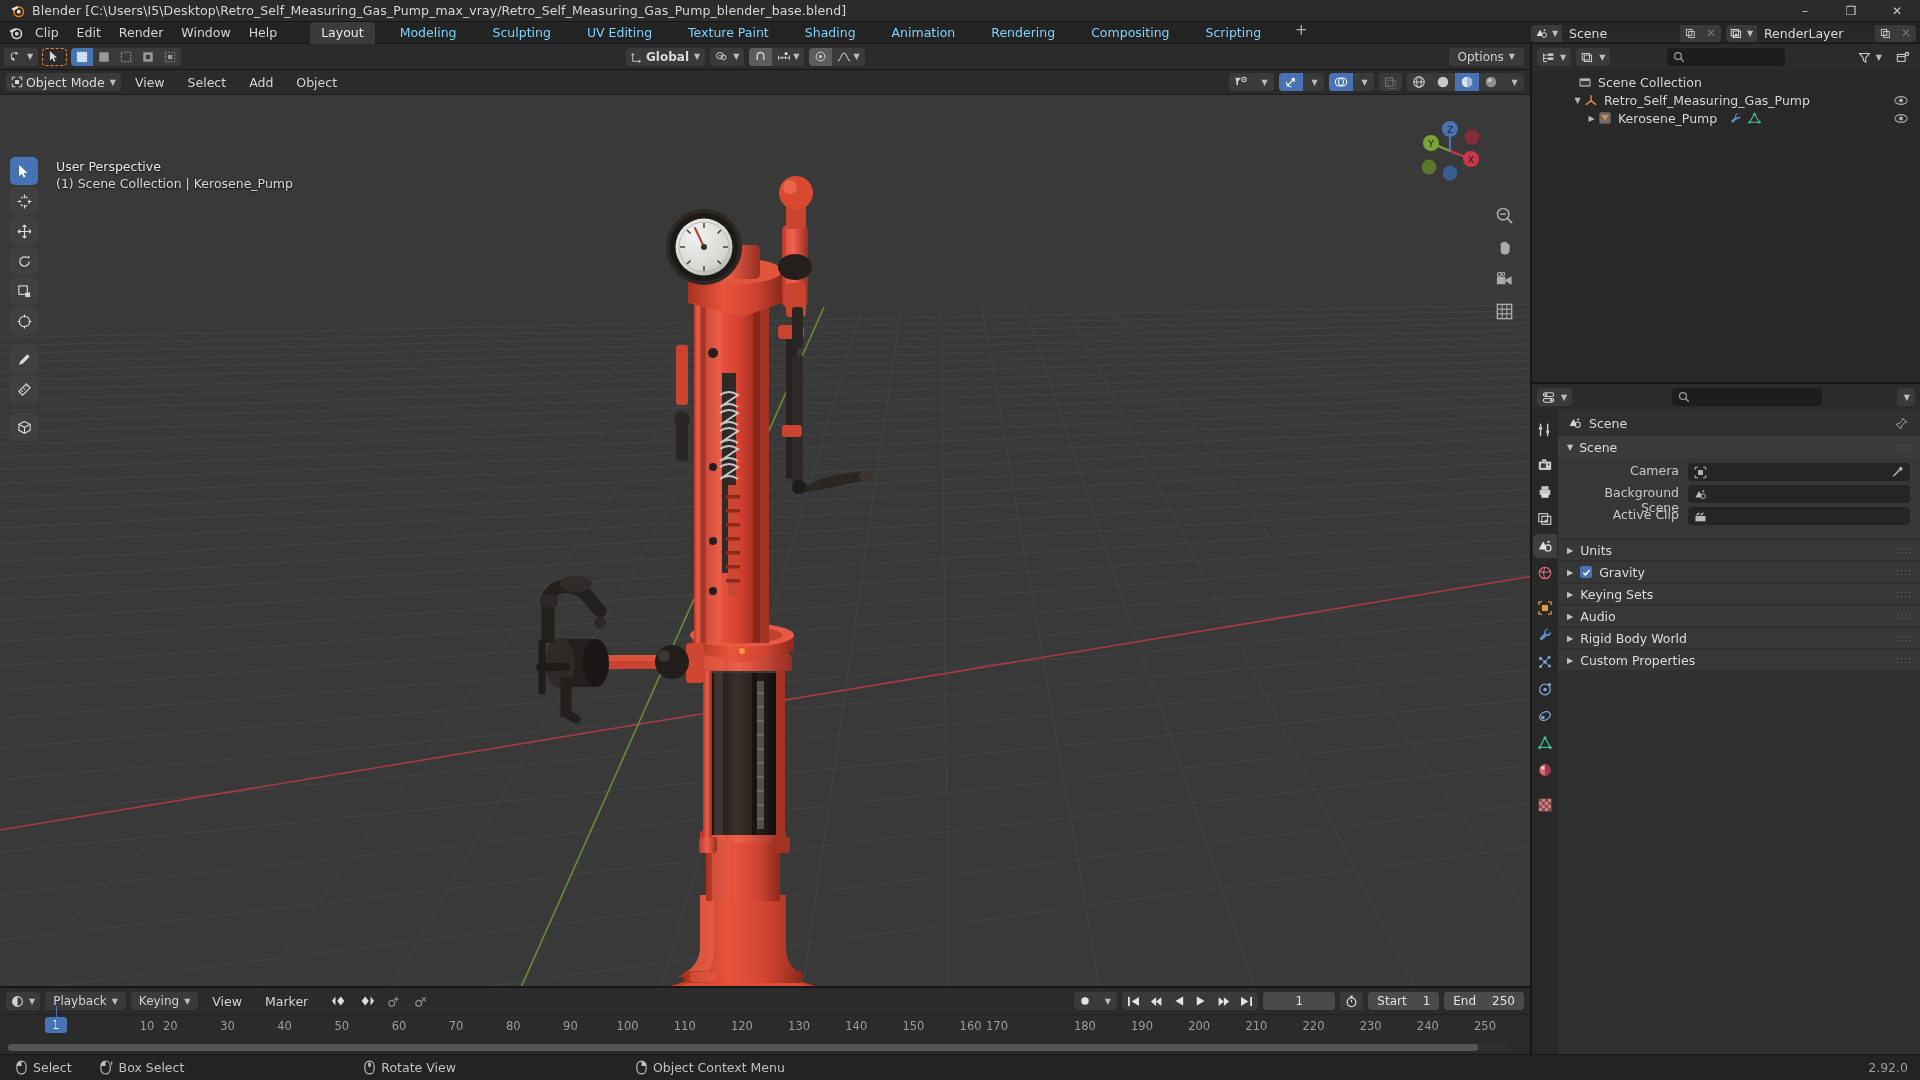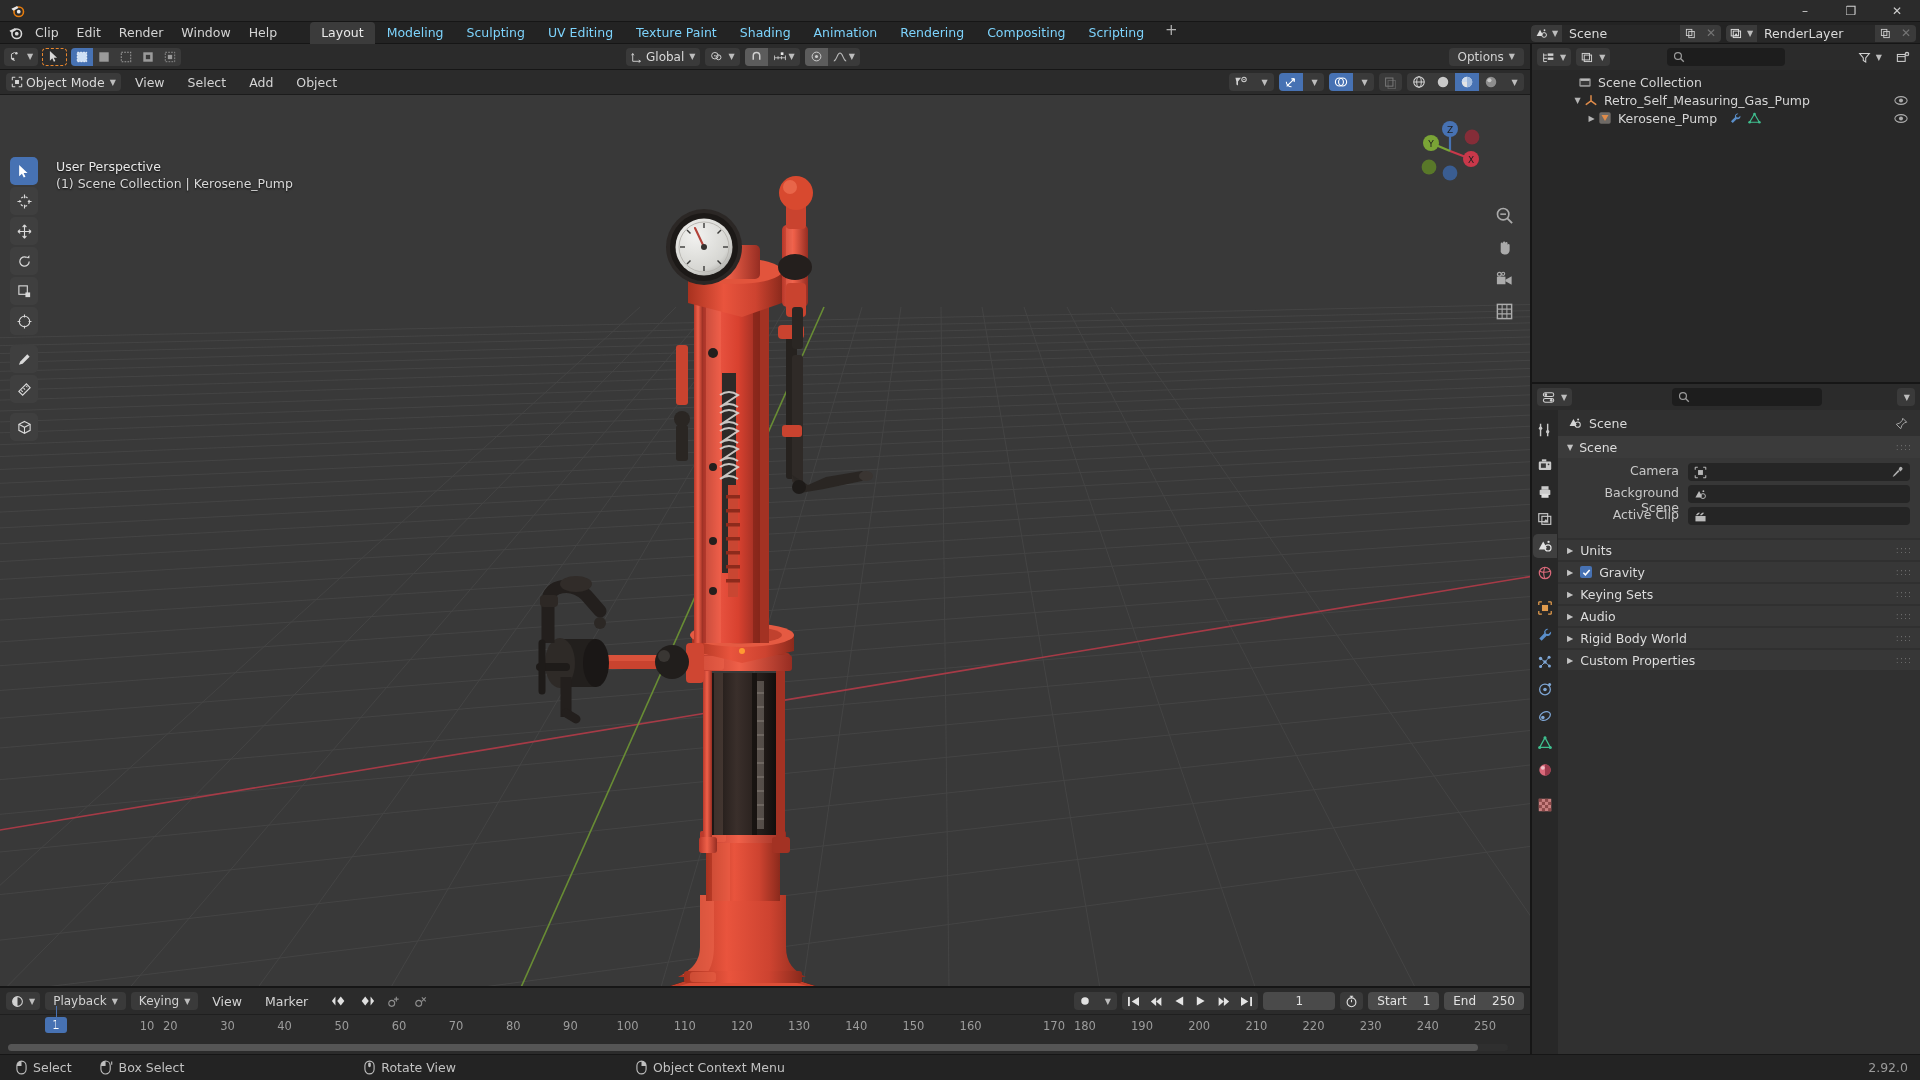--- a/index.html
+++ b/index.html
@@ -13,21 +13,21 @@
   #titlebar .ttl { font-size:12.5px; color:#d6d6d6; white-space:nowrap; letter-spacing:.1px;}
   #wincontrols { position:absolute; right:0; top:0; height:22px; display:flex; }
   #wincontrols div { width:46px; height:22px; display:flex; align-items:center; justify-content:center;
     color:#cfcfcf; font-size:12px; }
 
   
   #menubar { height:22px; background:#232323; display:flex; align-items:center; position:relative;
     border-bottom:1px solid #161616;}
   #menubar .logo { width:22px; display:flex; align-items:center; justify-content:center; margin-left:4px;}
   .menuitem { padding:2px 9px; font-size:12.5px; color:#d4d4d4; border-radius:3px; line-height:16px;}
-  .wsTabs { display:flex; align-items:flex-start; margin-left:24px; gap:1px;}
+  .wsTabs { display:flex; align-items:flex-start; margin-left:24px; gap:14px;}
   .wsTab { padding:3px 11px 4px; font-size:12.5px; color:#7dd3fc; border-radius:4px 4px 0 0;
     line-height:15px; background:transparent;}
   .wsTab.active { background:#3b3b3b; color:#e9e9e9;}
   .wsTab.plus { color:#b0b0b0; font-size:15px; padding:1px 9px 3px;}
   #menuRight { position:absolute; right:4px; top:0; height:22px; display:flex; align-items:center; gap:5px;}
   .idblock { display:flex; align-items:center; height:17px; background:#282828; border-radius:4px; overflow:hidden;}
   .idblock .icobtn { width:31px; height:17px; background:#3a3a3a; display:flex; align-items:center;
     justify-content:center; gap:2px; border-radius:4px 0 0 4px;}
   .idblock .name { background:#282828; padding:0 8px 0 7px; min-width:118px; height:17px; display:flex;
     align-items:center; font-size:12.5px; color:#dadada;}
@@ -144,20 +144,21 @@
 <body>
 
 <div id="titlebar">
   <span class="blenderlogo">
     <svg width="15" height="15" viewBox="0 0 16 16">
       <circle cx="9.3" cy="9.3" r="5.1" fill="none" stroke="#e87d0d" stroke-width="1.7"></circle>
       <circle cx="9.3" cy="9.3" r="2" fill="#e9e9e9"></circle>
       <path d="M1.5 6.2 L7.6 3.2 L8.9 5.4 L3.6 8.3 Z" fill="#e9e9e9"></path>
     </svg>
   </span>
+  <span class="ttl">Blender [C:\Users\I5\Desktop\Retro_Self_Measuring_Gas_Pump_max_vray/Retro_Self_Measuring_Gas_Pump_blender_base.blend]</span>
   <div id="wincontrols">
     <div>–</div>
     <div>❐</div>
     <div>✕</div>
   </div>
 </div>
 
 <div id="menubar">
   <span class="logo">
     <svg width="15" height="15" viewBox="0 0 16 16">
@@ -268,21 +269,21 @@
               </svg>
             </div>
           <div>
             <svg width="12" height="12" viewBox="0 0 14 14">
                 <rect x="1.5" y="1.5" width="11" height="11" fill="none" stroke="#8f8f8f" stroke-width="1.1" stroke-dasharray="2 1.4"></rect>
                 <rect x="4.5" y="4.5" width="5" height="5" fill="#9a9a9a"></rect>
               </svg>
             </div>
         </div>
 
-        <div style="position:absolute;left:626px;display:flex;align-items:flex-end;gap:5px;">
+        <div style="position:absolute;left:626px;display:flex;align-items:flex-end;gap:5px;font-weight:bold;">
           <div class="hbtn">
             <svg width="12" height="12" viewBox="0 0 14 14">
                 <path d="M2 12 L2 3 M2 3 L0.6 5 M2 3 L3.4 5 M2 12 L11 12 M11 12 L9 10.6 M11 12 L9 13.4" stroke="#d0d0d0" stroke-width="1.1" fill="none"></path>
               </svg>
             <span style="font-size:12px;color:#dadada;">Global</span>
             <span class="caret">▼</span>
           </div>
           <div class="hbtn">
             <svg width="13" height="13" viewBox="0 0 16 16">
                 <circle cx="6" cy="7" r="4" fill="none" stroke="#d0d0d0" stroke-width="1.2"></circle>
@@ -918,21 +919,21 @@
           <div class="tick" style="left: 456.12px;">70</div>
           <div class="tick" style="left: 513.28px;">80</div>
           <div class="tick" style="left: 570.44px;">90</div>
           <div class="tick" style="left: 627.6px;">100</div>
           <div class="tick" style="left: 684.76px;">110</div>
           <div class="tick" style="left: 741.92px;">120</div>
           <div class="tick" style="left: 799.08px;">130</div>
           <div class="tick" style="left: 856.24px;">140</div>
           <div class="tick" style="left: 913.4px;">150</div>
           <div class="tick" style="left: 970.56px;">160</div>
-          <div class="tick" style="left: 1054px;">170</div>
+          <div class="tick" style="left: 997px;">170</div>
           <div class="tick" style="left: 1084.88px;">180</div>
           <div class="tick" style="left: 1142.04px;">190</div>
           <div class="tick" style="left: 1199.2px;">200</div>
           <div class="tick" style="left: 1256.36px;">210</div>
           <div class="tick" style="left: 1313.52px;">220</div>
           <div class="tick" style="left: 1370.68px;">230</div>
           <div class="tick" style="left: 1427.84px;">240</div>
           <div class="tick" style="left: 1485px;">250</div>
         </div>
       <div id="playline" style="left: 56px;"></div>

